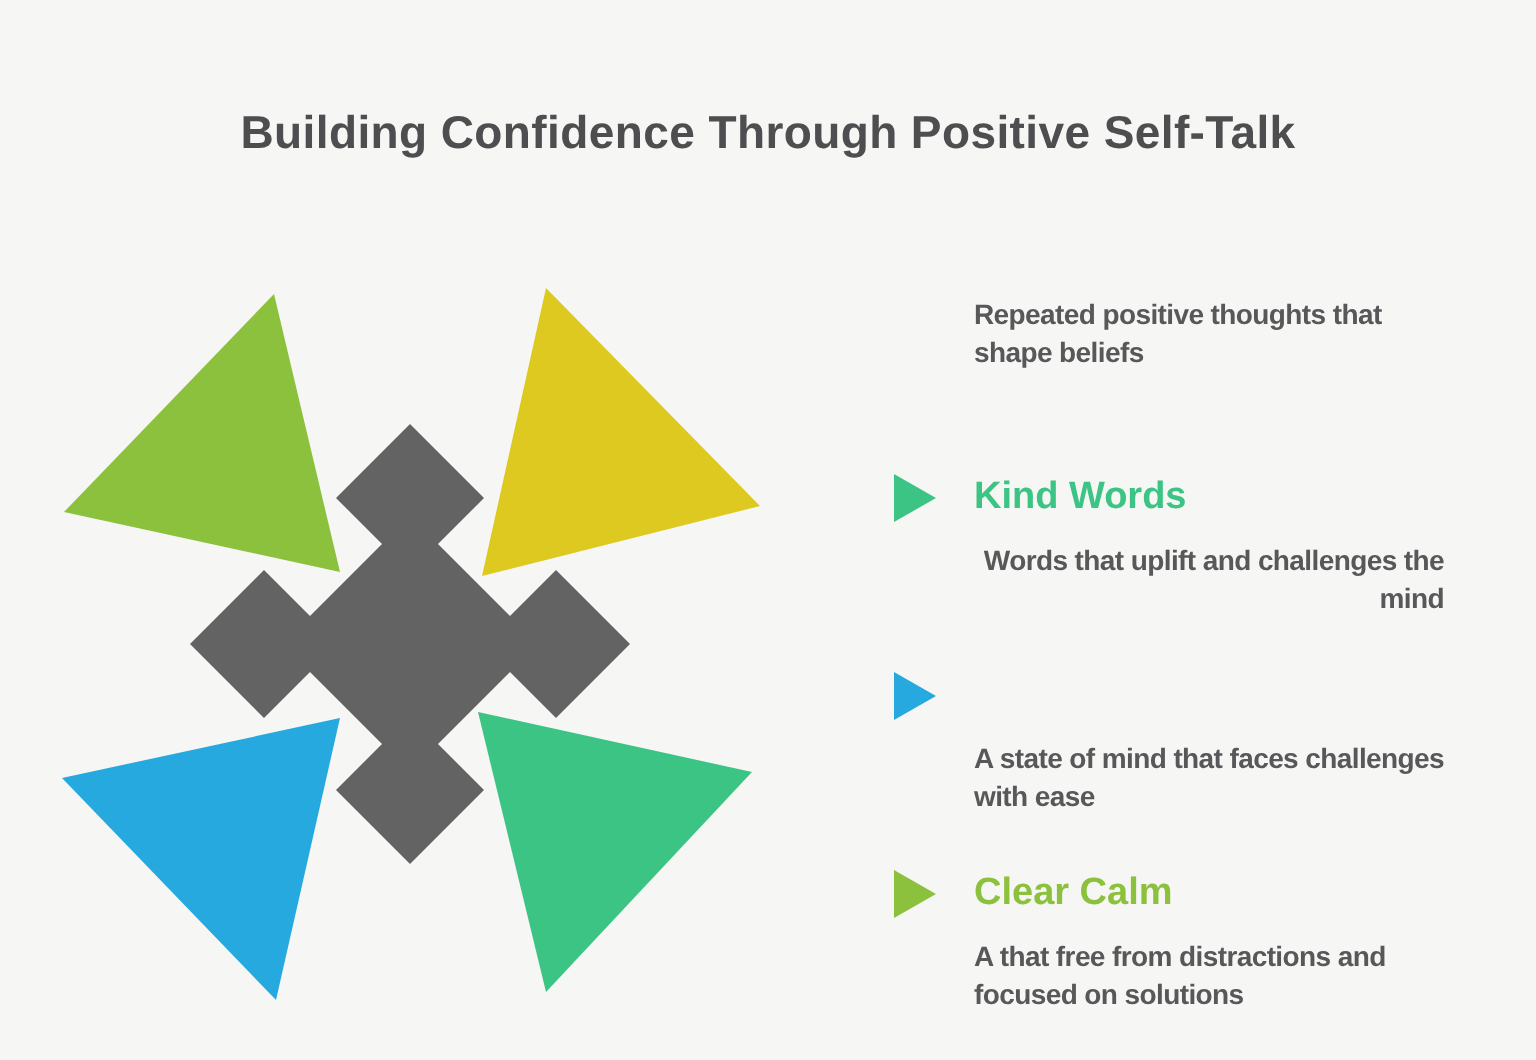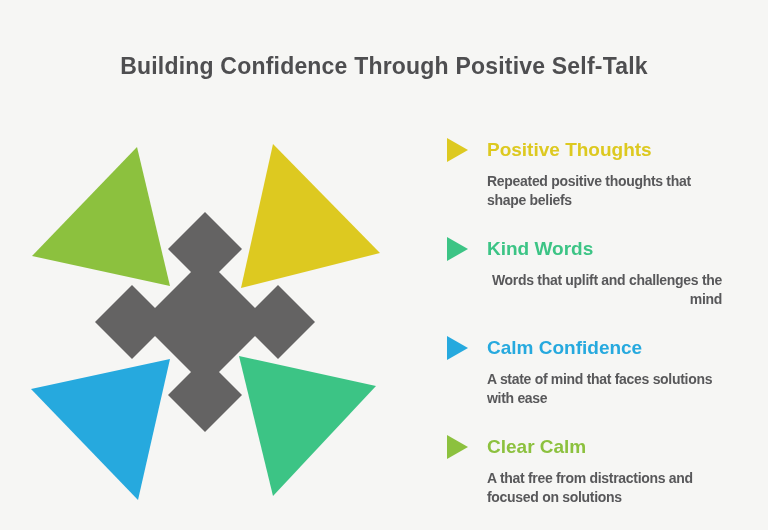--- a/index.html
+++ b/index.html
@@ -96,41 +96,36 @@
         <polygon points="137,147 32,256 170,286" fill="#8cc13e"></polygon>
         <polygon points="273,144 380,253 241,288" fill="#ddc920"></polygon>
         <polygon points="170,359 31,389 138,500" fill="#26a9de"></polygon>
         <polygon points="239,356 376,386 273,496" fill="#3cc485"></polygon>
       </g>
   </svg>
 
   <div class="legend">
 
     <div class="legend-item">
-      <div class="item-head">
-        <span class="arrow" style="border-left-color: rgb(221, 201, 32);"></span>
-        <h2 class="item-label" style="color: rgb(221, 201, 32);">Positive Thoughts</h2>
-      </div>
       <p class="item-desc">Repeated positive thoughts that shape beliefs</p>
     </div>
 
     <div class="legend-item">
       <div class="item-head">
         <span class="arrow" style="border-left-color: rgb(60, 196, 133);"></span>
         <h2 class="item-label" style="color: rgb(60, 196, 133);">Kind Words</h2>
       </div>
       <p class="item-desc">Words that uplift and challenges the mind</p>
     </div>
 
     <div class="legend-item">
       <div class="item-head">
         <span class="arrow" style="border-left-color: rgb(38, 169, 222);"></span>
-        <h2 class="item-label" style="color: rgb(38, 169, 222);">Calm Confidence</h2>
       </div>
-      <p class="item-desc">A state of mind that faces solutions with ease</p>
+      <p class="item-desc">A state of mind that faces challenges with ease</p>
     </div>
 
     <div class="legend-item">
       <div class="item-head">
         <span class="arrow" style="border-left-color: rgb(140, 193, 62);"></span>
         <h2 class="item-label" style="color: rgb(140, 193, 62);">Clear Calm</h2>
       </div>
       <p class="item-desc">A that free from distractions and focused on solutions</p>
     </div>
 

